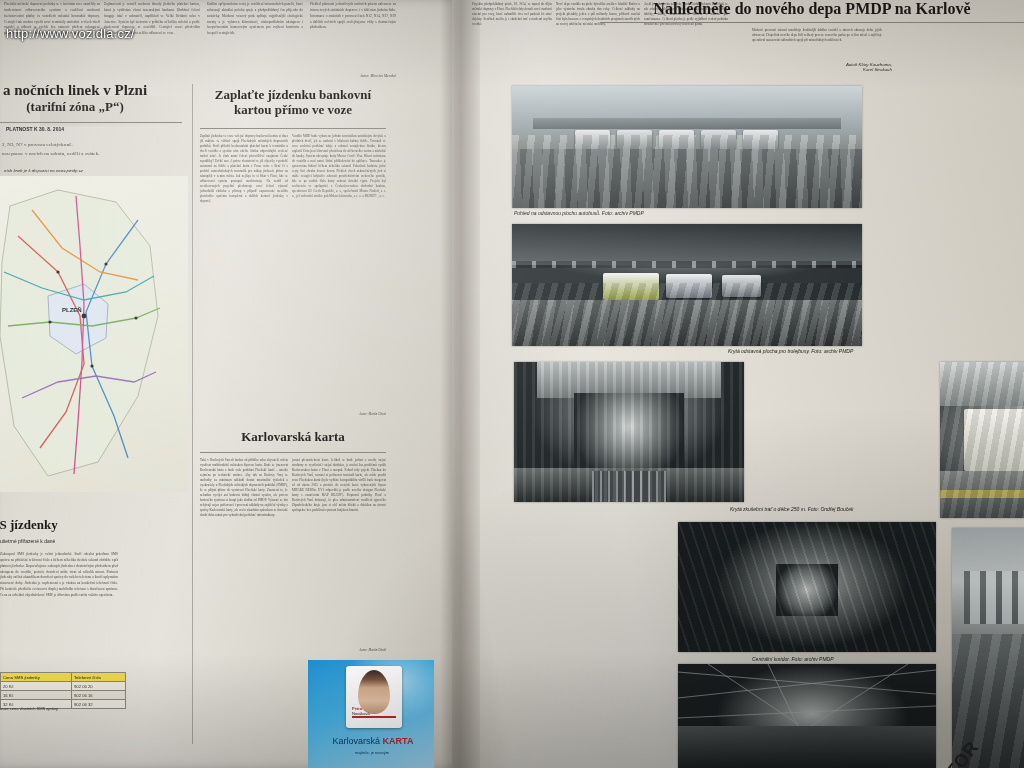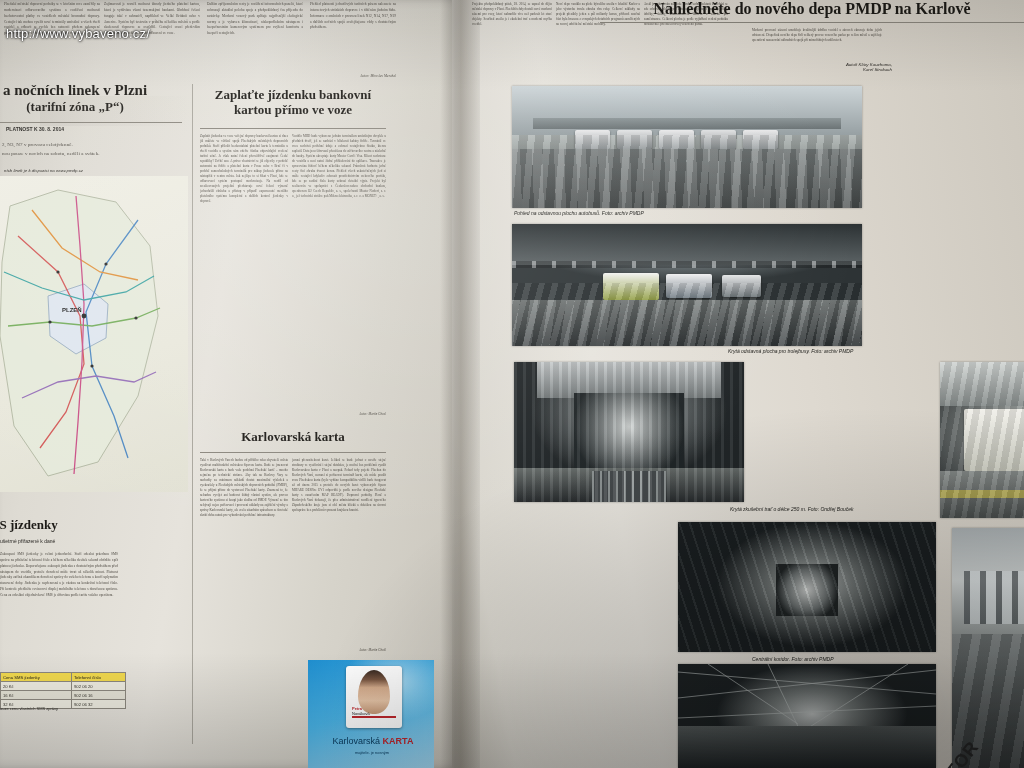--- a/index.html
+++ b/index.html
@@ -332,15 +332,15 @@
                     background:repeating-linear-gradient(100deg,rgba(255,255,255,.10) 0 9px,rgba(0,0,0,.12) 9px 20px),
                                linear-gradient(180deg,#7b8181,#3b4041);"></div>
       </div>
     </div>
 
   </div>
 
   <div class="fold"></div>
   <div class="paper-shadow"></div>
 
-  <div class="url">http://www.vybaveno.cz/</div>
+  <div class="url">http://www.vozidla.cz/</div>
   <div class="watermark" style="right:40px;bottom:18px;">HEKTOR</div>
 </div>
 
 </body></html>

